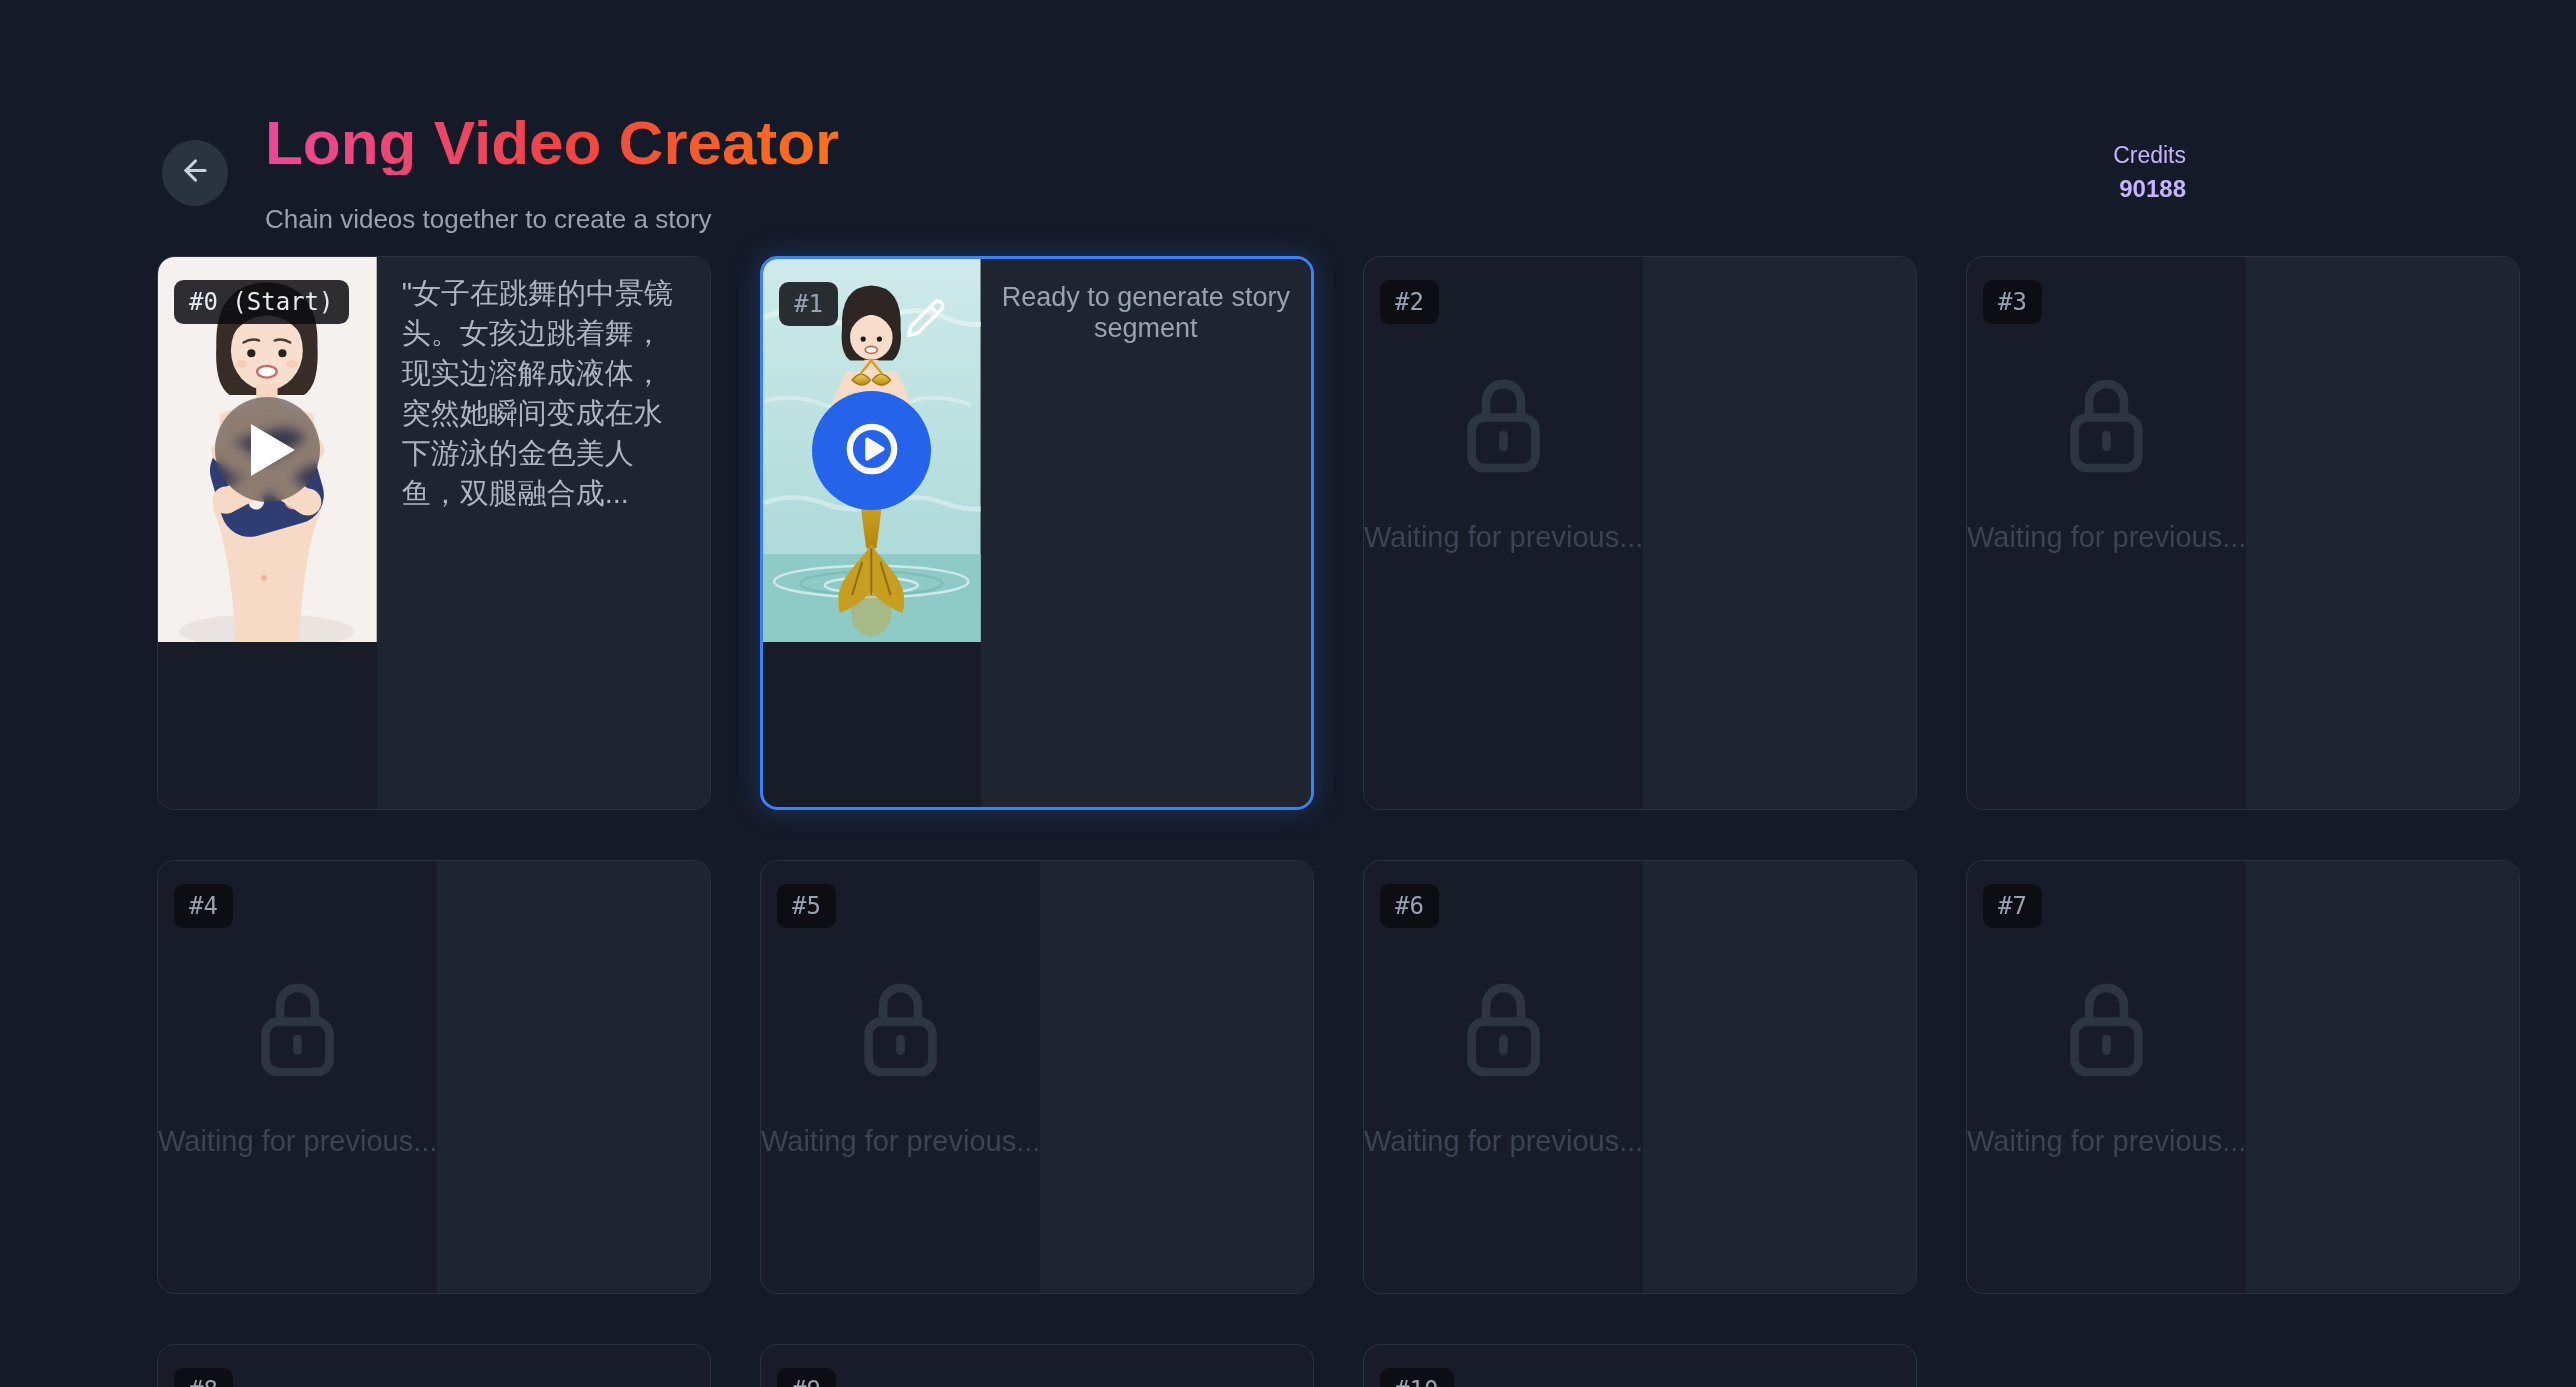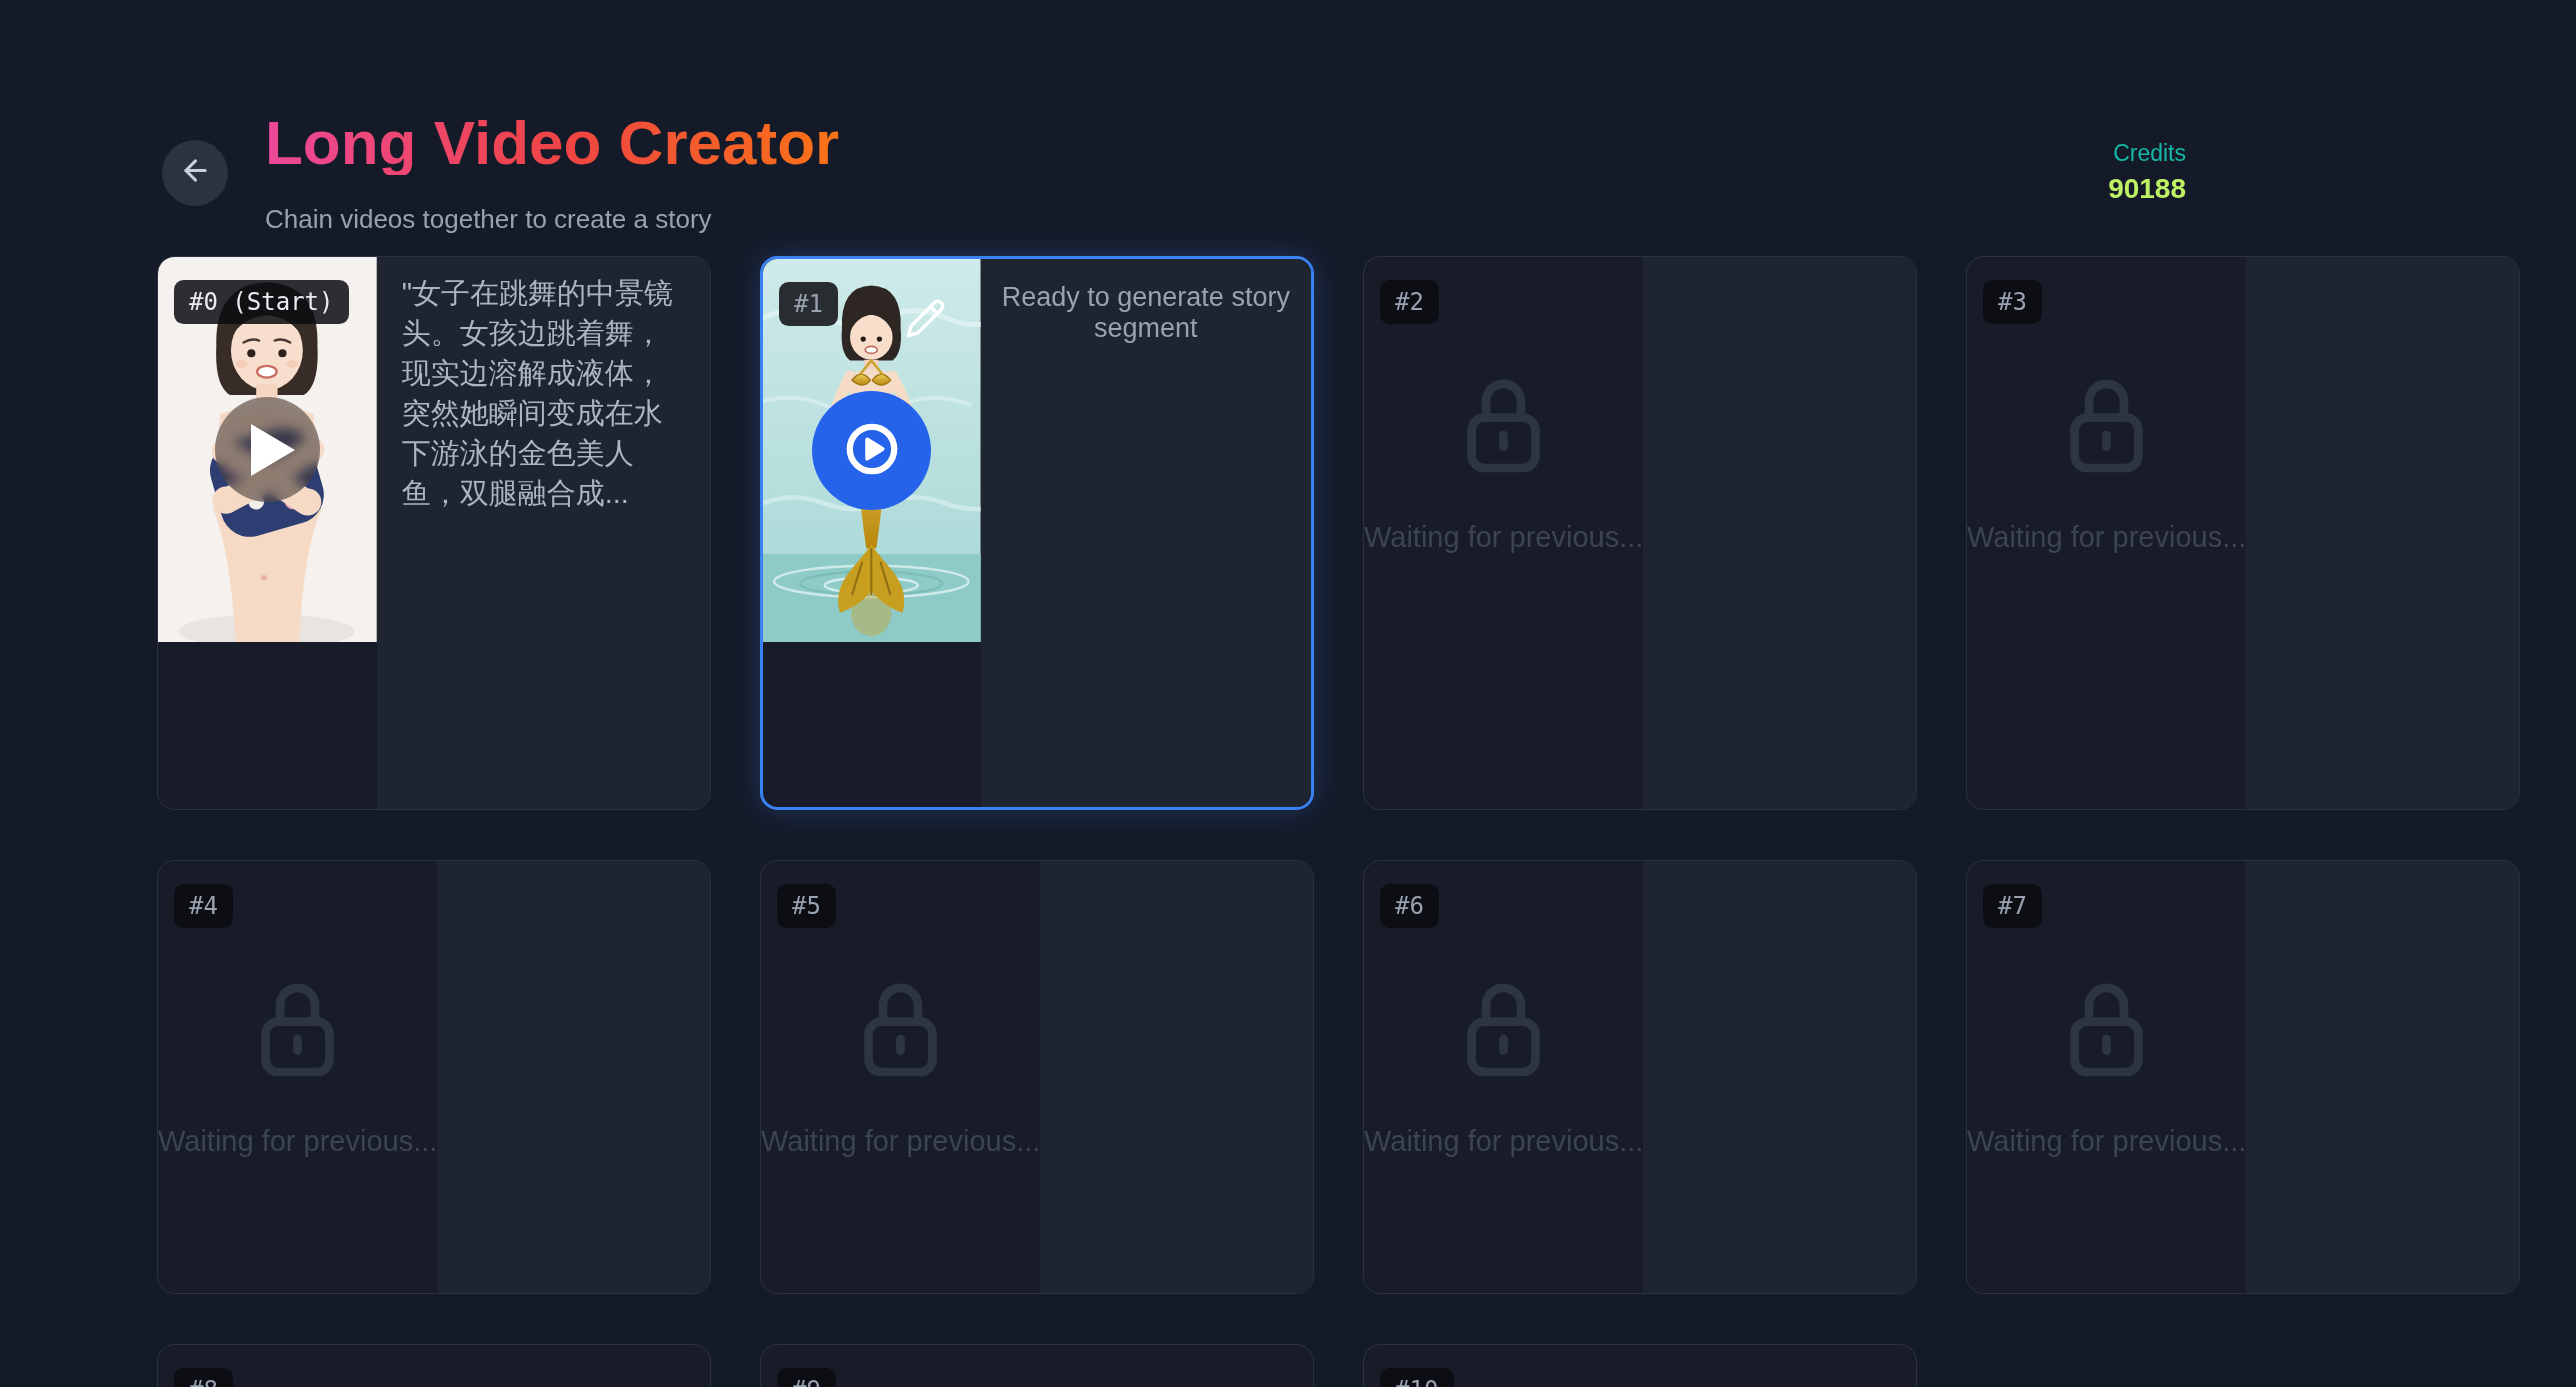--- a/index.html
+++ b/index.html
@@ -28,22 +28,22 @@
   .page-title {
     font-size:62px; font-weight:700; letter-spacing:0;
     background:linear-gradient(90deg,#ec4899 0%,#ef4444 52%,#f97316 100%);
     -webkit-background-clip:text; background-clip:text;
     -webkit-text-fill-color:transparent; color:transparent;
     line-height:1.05; white-space:nowrap;
   }
   .page-subtitle { margin-top:29px; font-size:26px; color:#98a1ad; }
   .header-right { margin-left:auto; display:flex; align-items:center; }
   .credits { text-align:right; }
-  .credits-label { font-size:23px; color:#14b8a6; }
-  .credits-value { margin-top:5.8px; font-size:28px; font-weight:700; color:#bef264; }
+  .credits-label { font-size:23px; color:#c4b5fd; }
+  .credits-value { margin-top:5.8px; font-size:24px; font-weight:700; color:#c4b5fd; }
   .merge-btn {
     margin-left:64px; width:291px; height:84px; border-radius:42px;
     background:#24499e; border:none; cursor:pointer;
     color:#9aa6b5; font-size:28px; font-weight:700;
     font-family:"Liberation Sans","DejaVu Sans",sans-serif;
     display:flex; align-items:center; justify-content:center;
   }
 
   
   .grid {

